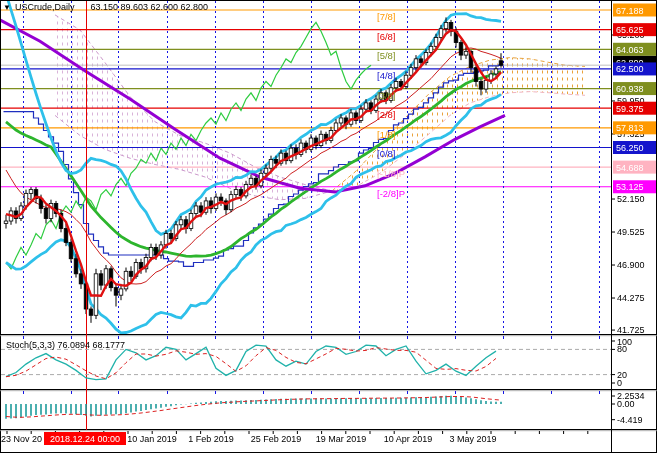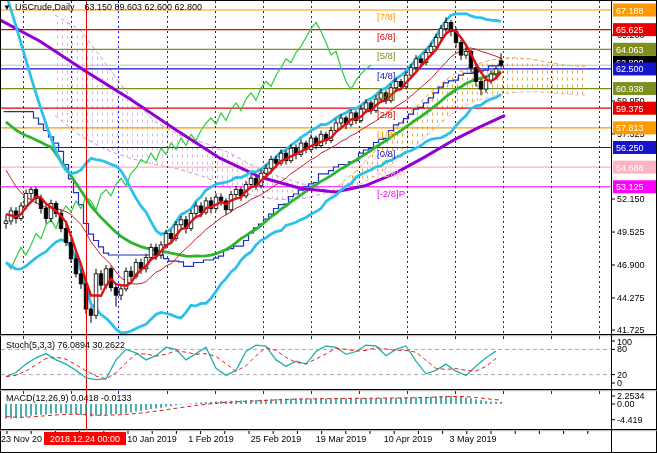--- a/index.html
+++ b/index.html
@@ -1,21 +1,21 @@
 <!DOCTYPE html>
 <html><head>
 <meta charset="utf-8">
 <style>
   html,body{margin:0;padding:0;background:#ffffff;}
   .window{position:relative;width:657px;height:453px;background:#fff;overflow:hidden;
           font-family:"Liberation Sans",sans-serif;}
   .overlay{position:absolute;font-size:9px;color:#000;white-space:nowrap;line-height:11px;}
   #title{top:2px;left:3px;}
   #title .marker{display:inline-block;font-size:8px;margin-right:4px;}
-  #title .sym{margin-right:10px;}
+  #title .sym{margin-right:16px;}
   #stoch-label{top:340px;left:6px;}
   #macd-label{top:393px;left:6px;}
   svg{position:absolute;top:0;left:0;}
   svg text{font-family:"Liberation Sans",sans-serif;}
 </style>
 </head>
 <body>
 
 <div class="window">
   <svg id="chart" width="657" height="453">
@@ -548,15 +548,14 @@
         <text x="211" y="442" font-size="9px" fill="#000" text-anchor="middle">1 Feb 2019</text>
         <text x="276" y="442" font-size="9px" fill="#000" text-anchor="middle">25 Feb 2019</text>
         <text x="341" y="442" font-size="9px" fill="#000" text-anchor="middle">19 Mar 2019</text>
         <text x="408" y="442" font-size="9px" fill="#000" text-anchor="middle">10 Apr 2019</text>
         <text x="473" y="442" font-size="9px" fill="#000" text-anchor="middle">3 May 2019</text>
       </g>
     </svg>
   <div class="overlay" id="title">
     <span class="marker">▼</span><span class="sym">USCrude,Daily</span><span>63.150 89.603 62.600 62.800</span>
   </div>
-  <div class="overlay" id="stoch-label">Stoch(5,3,3) 76.0894 30.2622</div>
-  <div class="overlay" id="macd-label">MACD(12,26,9) 0.0418 -0.0133</div>
+  <div class="overlay" id="stoch-label">Stoch(5,3,3) 76.0894 68.1777</div>
 </div>
 
 </body></html>

